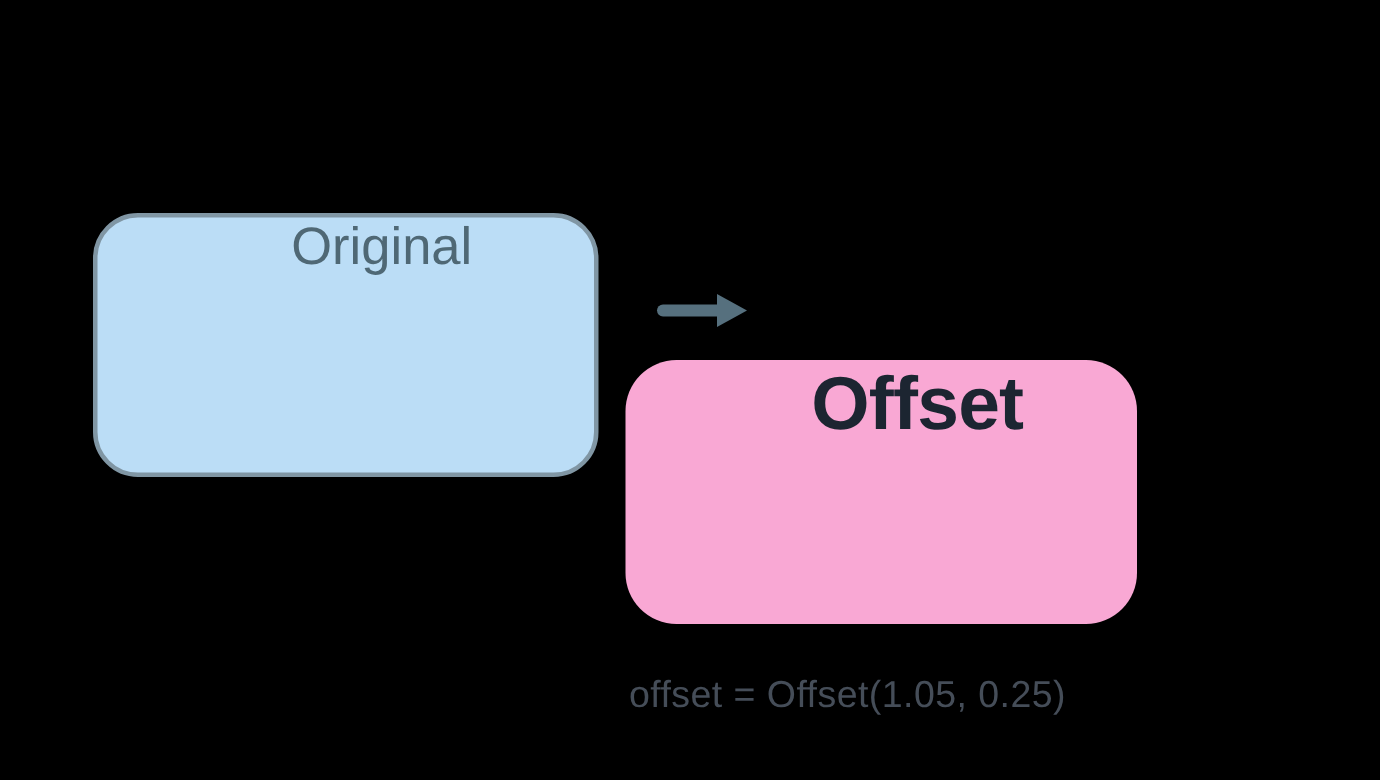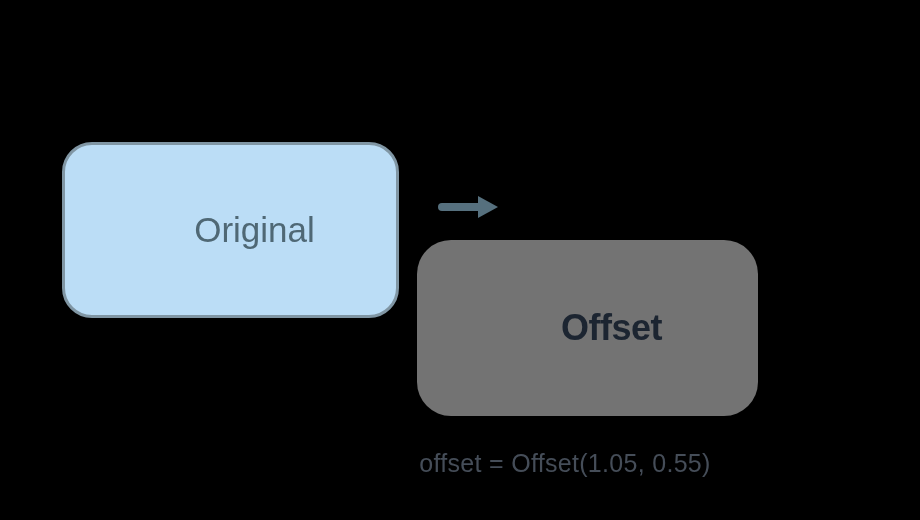--- a/index.html
+++ b/index.html
@@ -23,46 +23,46 @@
     font-weight: 600;
     letter-spacing: -0.3px;
     color: #3e4650;
     line-height: 1.15;
     white-space: nowrap;
   }
   .box {
     position: absolute;
     box-sizing: border-box;
     display: flex;
-    align-items: center;
+    align-items: flex-start;
     justify-content: center;
     padding-left: 48px;
   }
   .original-box {
     left: 62px;
     top: 142px;
     width: 337px;
     height: 176px;
     background: #bbddf6;
     border: 3px solid #8096a4;
     border-radius: 30px;
     color: #4f6875;
     font-size: 35px;
     font-weight: 400;
   }
   .offset-box {
     left: 417px;
     top: 240px;
     width: 341px;
     height: 176px;
-    background: #737373;
+    background: #f9a8d4;
     border: none;
     border-radius: 34px;
     color: #1c2531;
-    font-size: 36px;
+    font-size: 50px;
     font-weight: 700;
     letter-spacing: -0.5px;
   }
   .arrow {
     position: absolute;
     left: 437px;
     top: 193px;
     display: block;
   }
   .caption {
@@ -89,15 +89,15 @@
 
   <svg class="arrow" width="64" height="28" viewBox="0 0 64 28" aria-hidden="true">
     <line x1="5" y1="14" x2="42" y2="14" stroke-width="8" stroke-linecap="round" stroke="#56707E"></line>
     <path d="M41 3 L61 14 L41 25 Z" fill="#56707E"></path>
   </svg>
 
   <div class="box offset-box">
     <span>Offset</span>
   </div>
 
-  <div class="caption">offset = Offset(1.05, 0.55)</div>
+  <div class="caption">offset = Offset(1.05, 0.25)</div>
 
 </div>
 
 </body></html>

